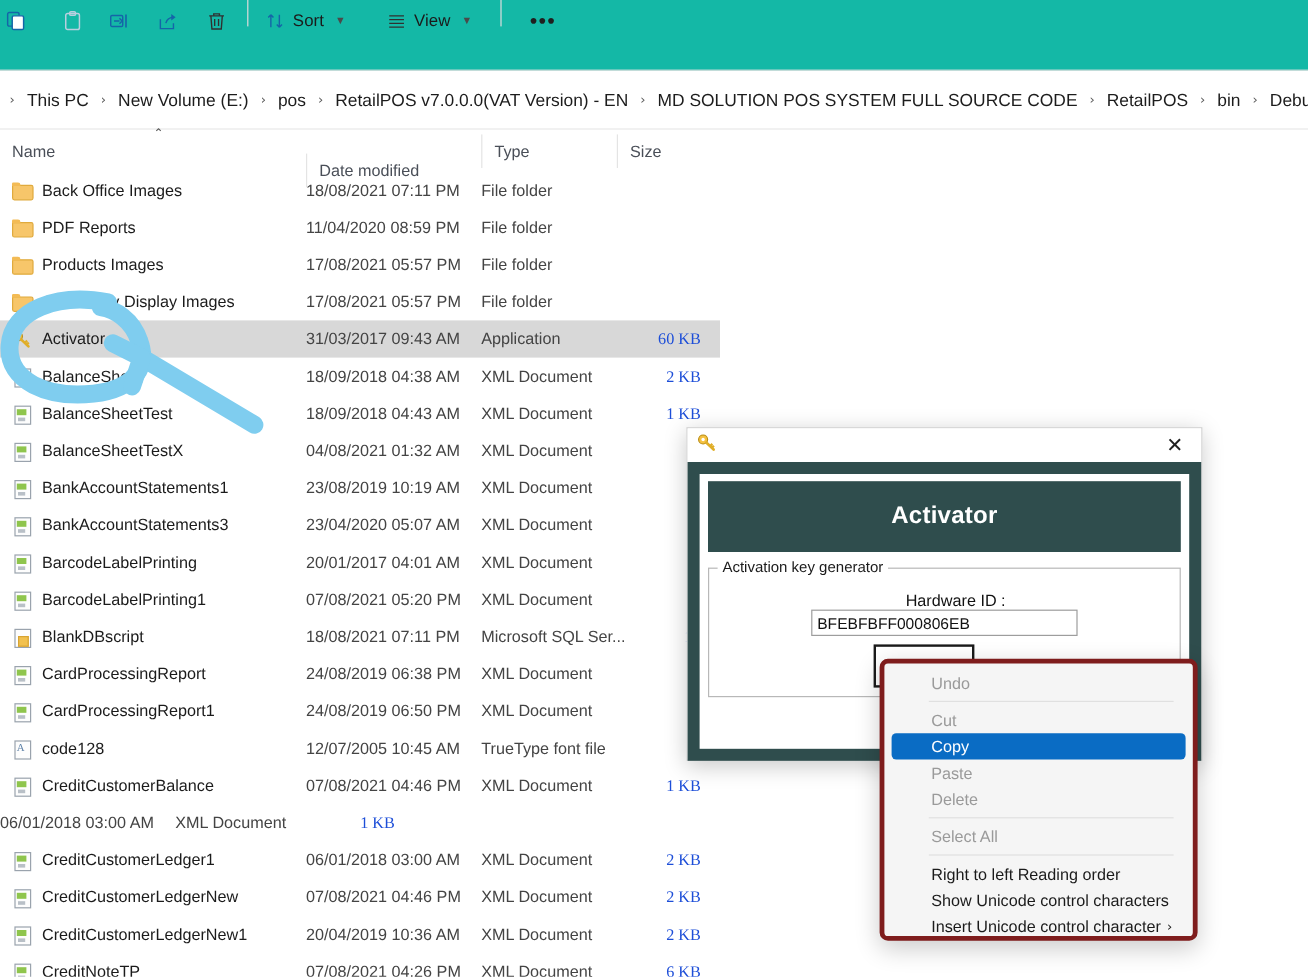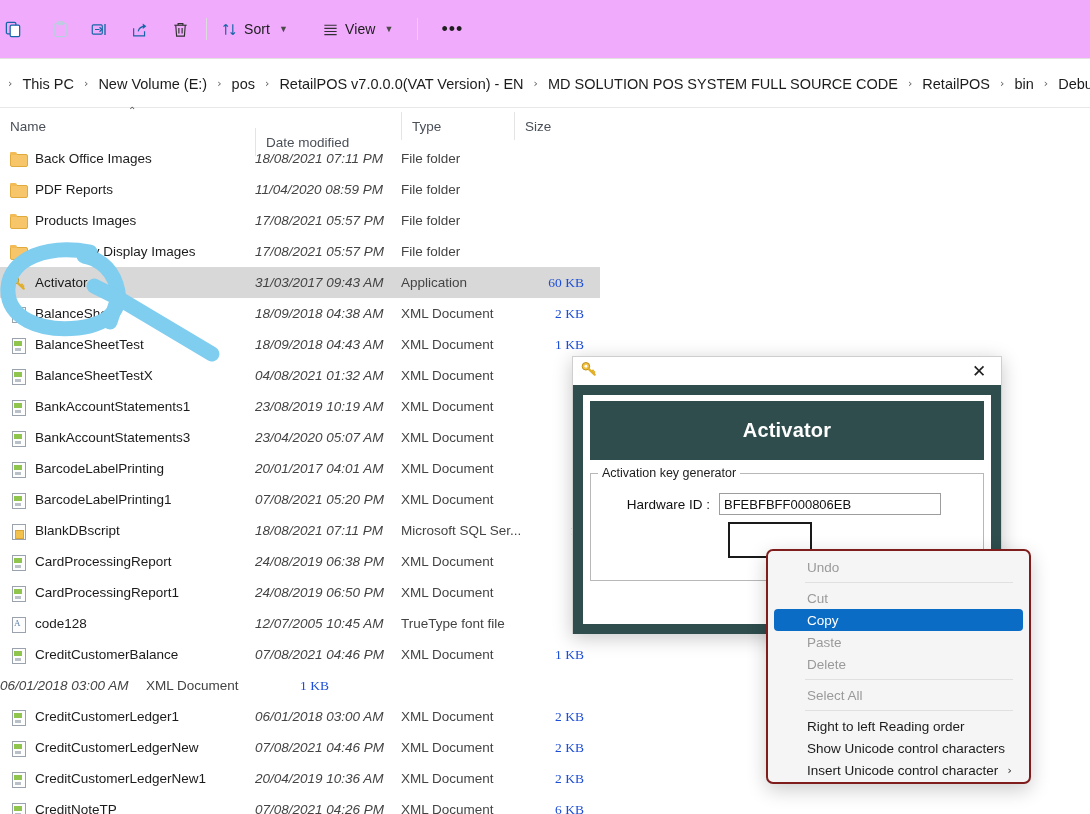--- a/index.html
+++ b/index.html
@@ -9,23 +9,23 @@
     background: #ffffff;
     font-family: "Liberation Sans", sans-serif;
     -webkit-font-smoothing: antialiased;
   }
   #root { position: relative; width: 1090px; height: 814px; background: #fff; }
 
   
   .toolbar {
     position: absolute; left: 0; top: 0;
     width: 1090px; height: 59px;
-    background: #f0abfc;
+    background: #14b8a6;
     border-bottom: 1px solid #e2e2e2;
-    display: flex; align-items: center;
+    display: flex; align-items: flex-start;
   }
   .tb-btn {
     height: 34px; min-width: 40px;
     display: flex; align-items: center; justify-content: center;
     gap: 6px; border-radius: 4px; padding: 0 8px;
     color: #1f1f1f; font-size: 14px;
   }
   .tb-btn svg { display: block; }
   .tb-label { font-size: 14px; color: #1b1b1b; letter-spacing: .1px; }
   .tb-sep { width: 1px; height: 22px; background: #dcdcdc; margin: 0 6px; }
@@ -69,21 +69,21 @@
   }
 
   
   .filelist { position: absolute; left: 0; top: 143px; width: 600px; }
   .frow {
     height: 31px; display: flex; align-items: center;
     font-size: 13.5px; color: #1b1b1b; white-space: nowrap;
   }
   .frow.selected { background: #d8d8d8; }
   .fname { display: flex; align-items: center; gap: 8px; padding-left: 10px; width: 255px; }
-  .fdate { width: 146px; color: #444; font-style: italic; }
+  .fdate { width: 146px; color: #444; }
   .ftype { width: 113px; color: #444; }
   .fsize { width: 78px; text-align: right; color: #1d4ed8; padding-right: 8px; font-family: Liberation Serif, serif; }
 
   .ico { width: 17px; height: 16px; position: relative; flex: none; }
 
   
   .ico-folder::before{
     content:""; position:absolute; left:0; top:3px; width:16px; height:11px;
     background:#f7c66a; border:1px solid #e0aa3d; border-radius:1px 2px 2px 2px;
   }
@@ -154,21 +154,21 @@
     color: #ffffff; font-size: 20px; font-weight: bold; letter-spacing: .2px;
   }
   .groupbox {
     position: relative; margin-top: 13px; border: 1px solid #b8b8b8;
     height: 108px; padding: 10px 8px;
   }
   .gb-legend {
     position: absolute; top: -8px; left: 7px; background: #ffffff;
     padding: 0 4px; font-size: 12.5px; color: #1b1b1b;
   }
-  .frm-row { display: flex; align-items: center; margin-top: 9px; }
+  .frm-row { display: flex; align-items: center; margin-top: 9px; flex-direction: column; }
   .frm-label {
     width: 120px; text-align: right; padding-right: 9px;
     font-size: 13.5px; color: #111;
   }
   .frm-input {
     width: 222px; height: 22px; border: 1px solid #9d9d9d; background: #fff;
     font-size: 13px; color: #111; padding: 0 4px; line-height: 21px;
     font-family: "Liberation Sans", sans-serif;
   }
   .frm-input.sel { background: #e8e8e8; }
@@ -176,24 +176,24 @@
     background: #0a6cc4; color: #ffffff; padding: 0 1px;
   }
   .frm-button {
     margin-left: 129px; margin-top: 7px;
     width: 84px; height: 36px; background: #ffffff;
     border: 2px solid #1a1a1a;
   }
 
   
   .ctxmenu {
-    position: absolute; left: 766px; top: 549px;
+    position: absolute; left: 733px; top: 549px;
     width: 265px; height: 235px;
     background: #f5f5f5;
-    border: 2px solid #7f1d1d;
+    border: 4px solid #7f1d1d;
     border-radius: 7px;
     box-shadow: 0 6px 20px rgba(0,0,0,.20);
     padding: 5px 4px;
     overflow: hidden;
   }
   .mi {
     height: 22px; display: flex; align-items: center; justify-content: space-between;
     padding: 0 11px 0 33px; font-size: 13.5px; color: #1b1b1b;
     border-radius: 4px; margin: 0 2px;
   }

